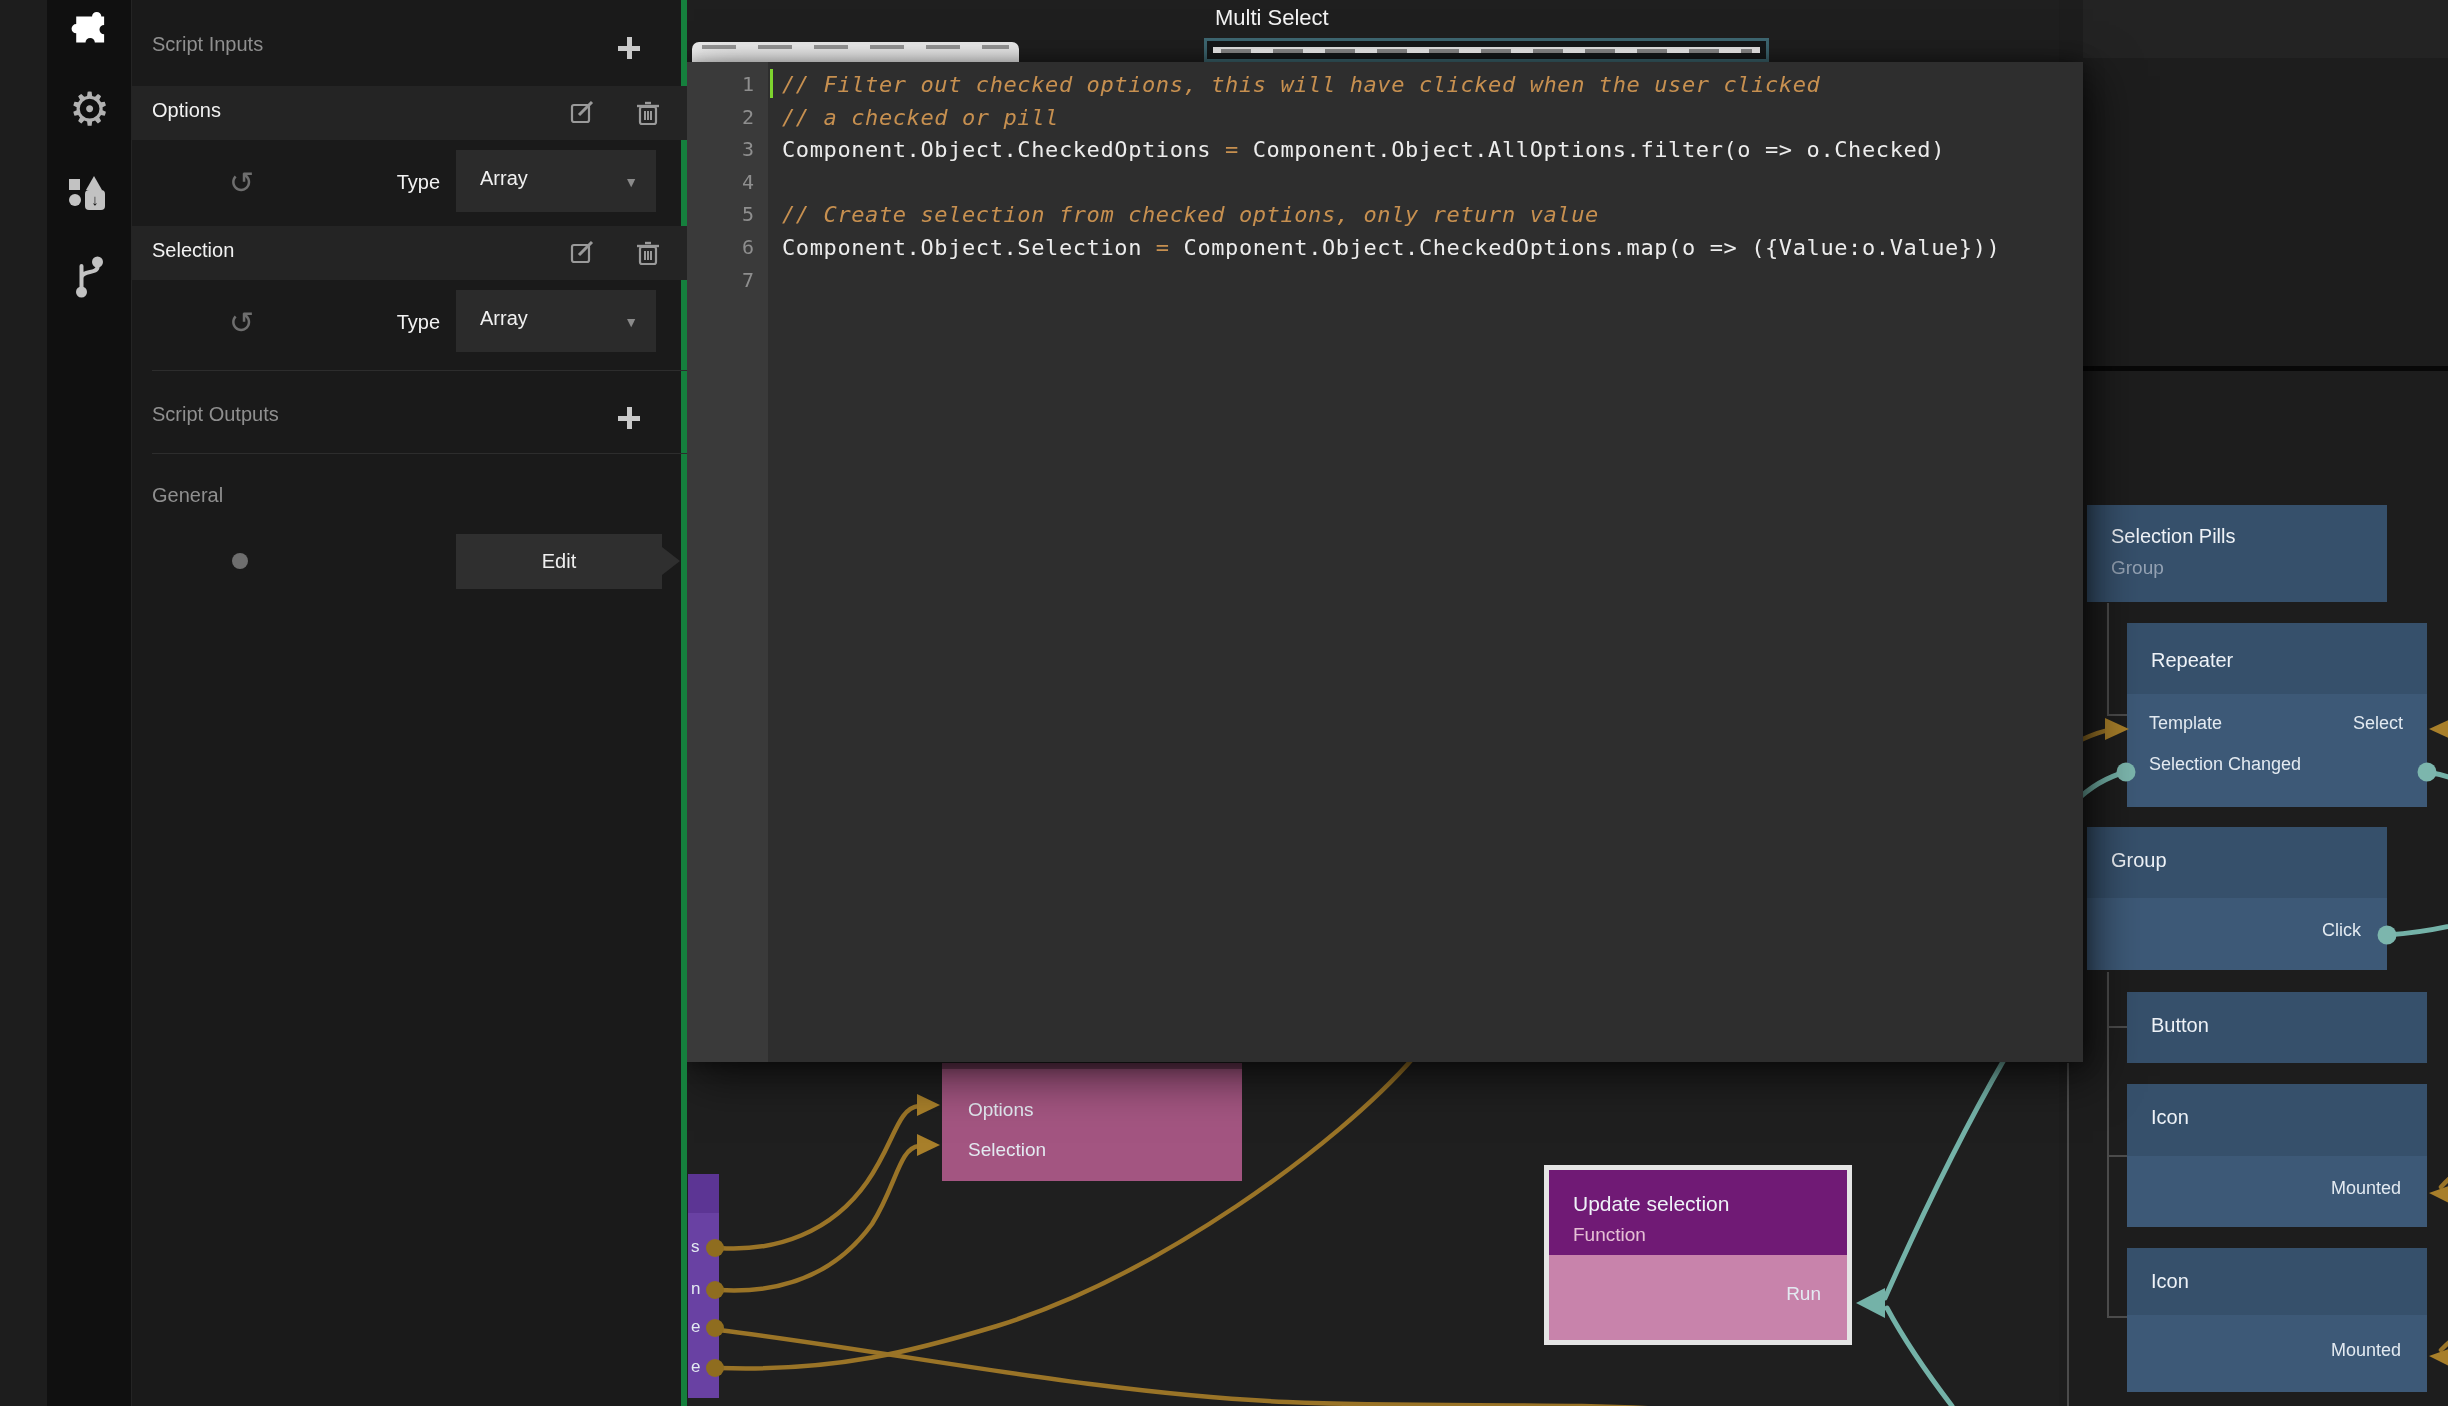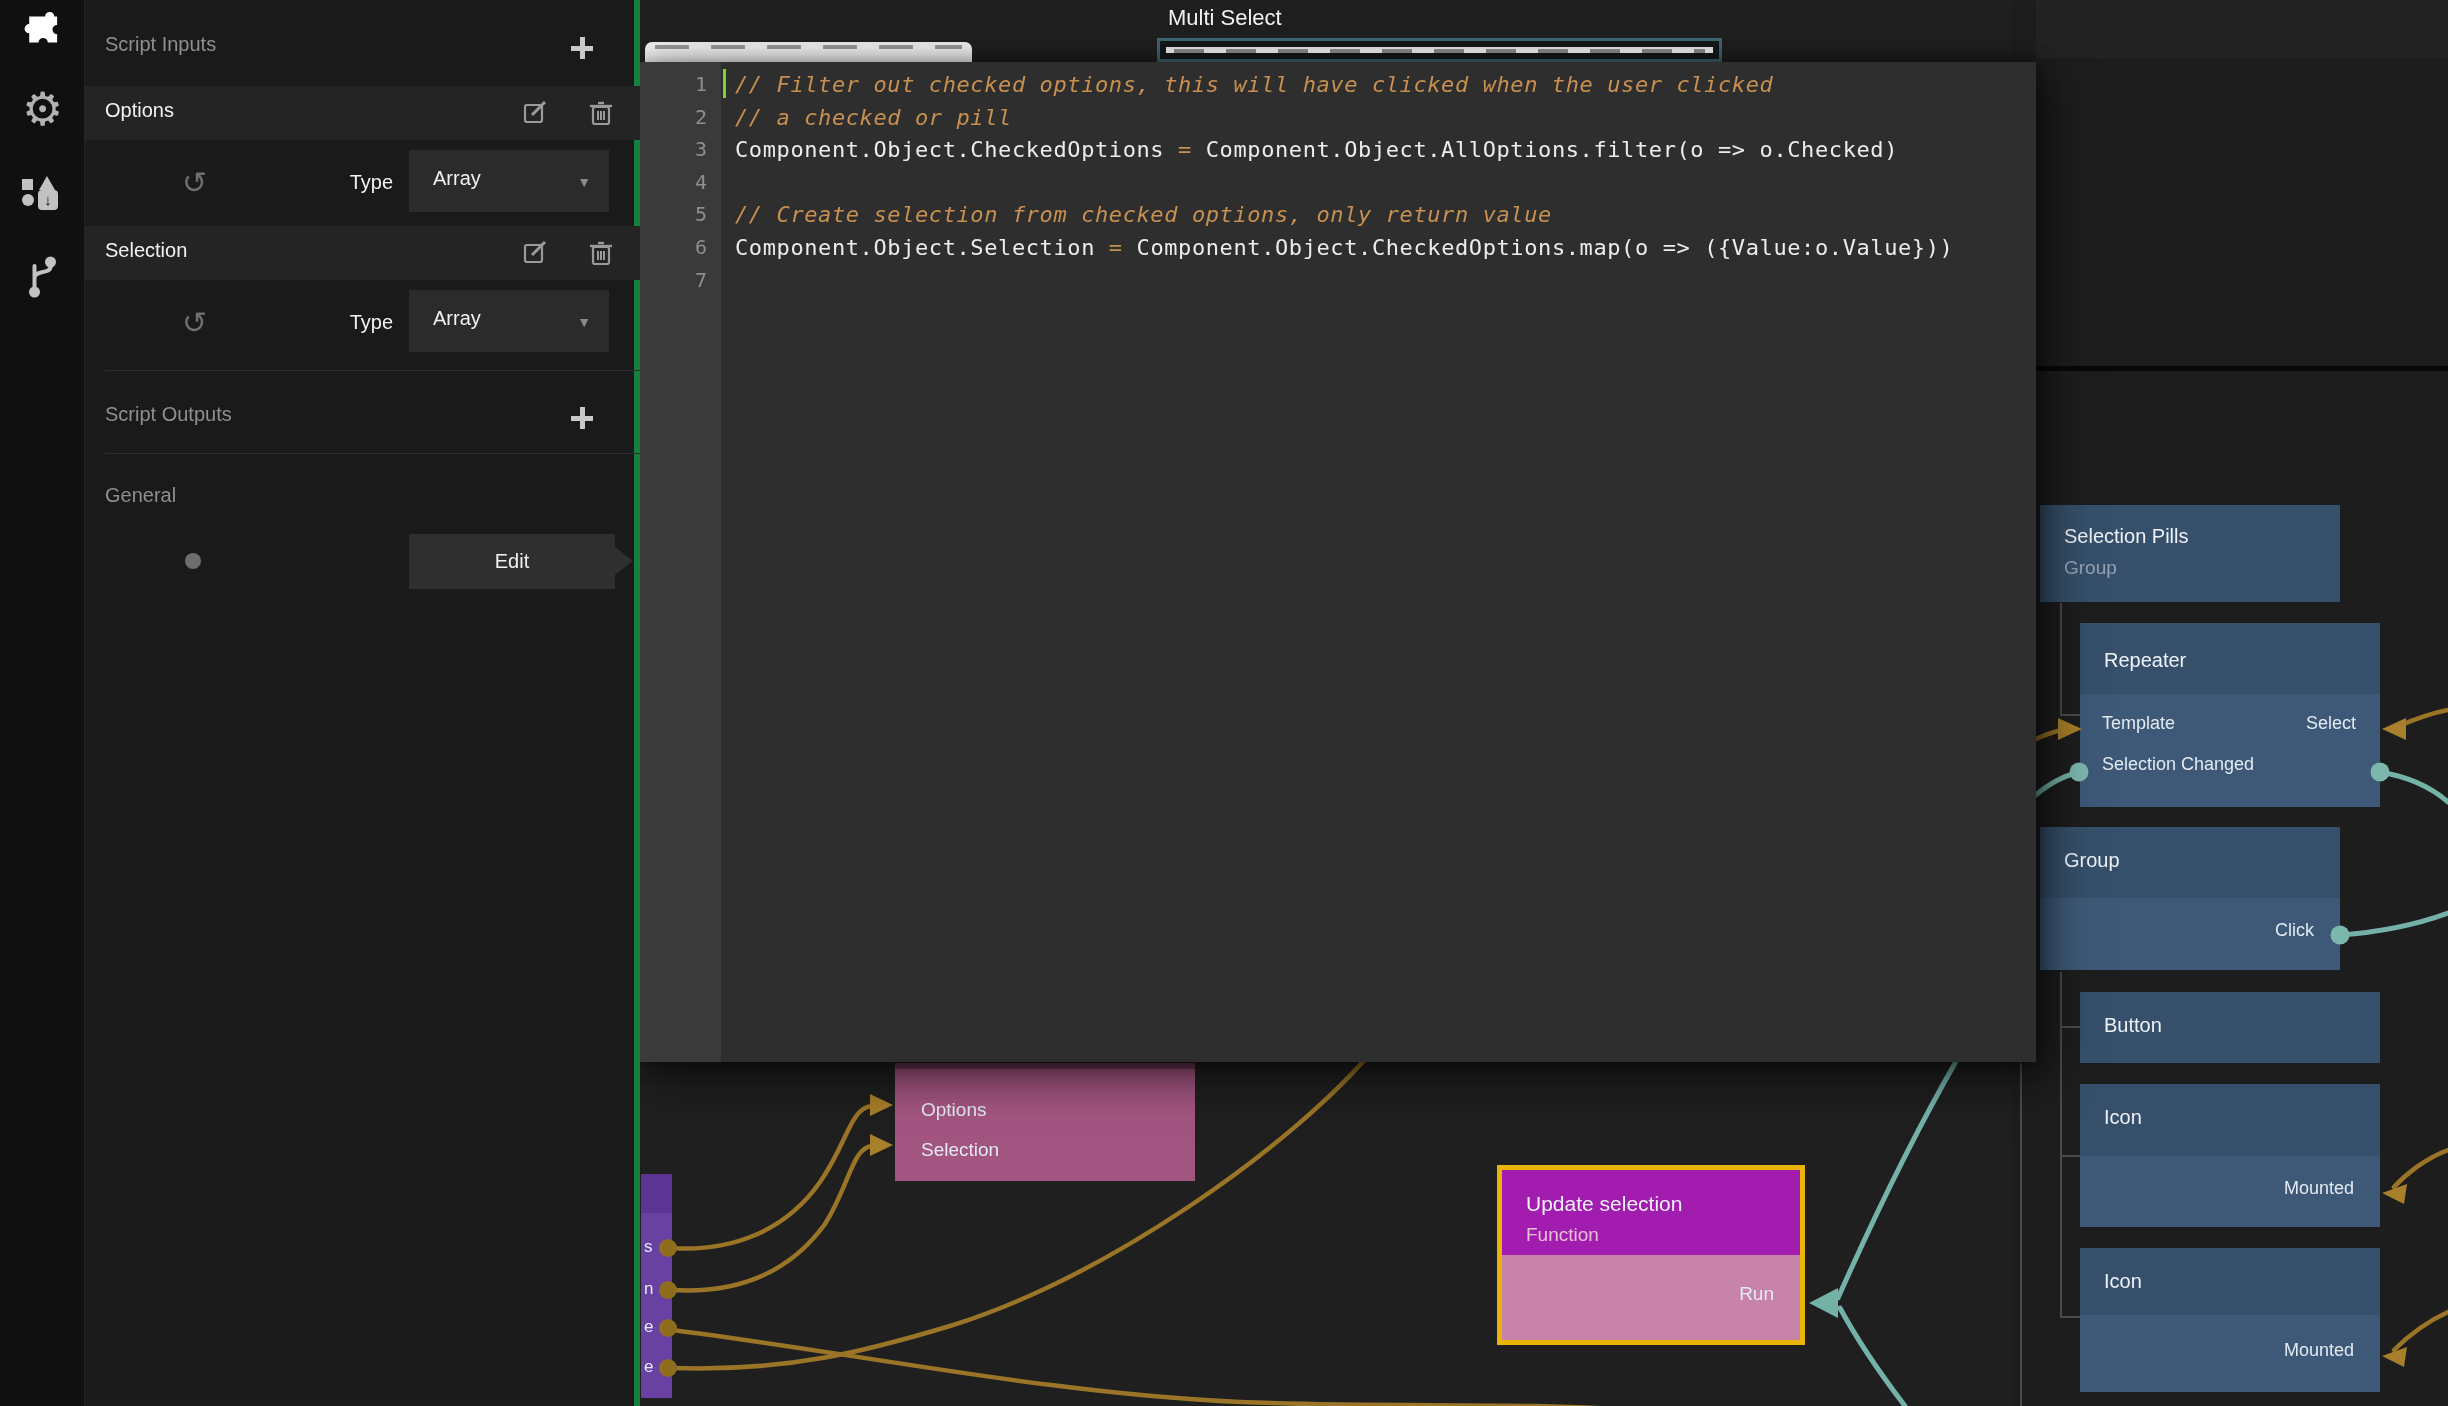--- a/index.html
+++ b/index.html
@@ -1,38 +1,38 @@
 <!DOCTYPE html>
 <html><head>
 <meta charset="utf-8">
 <style>
   * { margin:0; padding:0; box-sizing:border-box; }
   html,body { width:2448px; height:1406px; overflow:hidden; background:#1d1d1d;
               font-family:"Liberation Sans", sans-serif; }
   .abs { position:absolute; }
-  #stage { position:relative; width:2012px; height:1406px; background:#1f1f1f; }
+  #stage { position:relative; width:2012px; height:1406px; background:#1f1f1f;margin-left:47px; }
 
   
   #canvas { position:absolute; inset:0; z-index:1; }
   #wires  { position:absolute; inset:0; z-index:3; pointer-events:none; }
 
   
   .hline { position:absolute; background:#4b4b4b; }
 
   
   .node { position:absolute; color:#e9eef5; }
   .blue  { background:#36506b; }
   .nbody { background:#3d5977; position:absolute; left:0; right:0; bottom:0; }
   .ntitle { position:absolute; left:24px; font-size:20px; color:#eef2f7; }
   .nsub   { position:absolute; left:24px; font-size:19px; color:#94a2b3; }
   .port   { position:absolute; font-size:18px; color:#e3eaf1; white-space:nowrap; }
 
   
   #node-checked-options { background:#a35581; border-top:6px solid #6f3a57; }
-  #node-update { background:#a21caf; border:5px solid #eab308; }
+  #node-update { background:#701a75; border:5px solid #e5e5e5; }
   #node-update .nbody { background:#c883ab; }
   #node-purple-frag { background:#6941a3; }
   #node-purple-frag .phead { position:absolute; top:0; left:0; right:0; height:39px; background:#5c3594; }
 
   
   .white-box { position:absolute; background:linear-gradient(#ededed,#ffffff);
                border-radius:7px 7px 0 0; }
   .white-box::before { content:""; position:absolute; left:10px; right:10px; top:3px; height:4px;
                background:repeating-linear-gradient(90deg,#9a9a9a 0 34px, transparent 34px 56px); }
   #preview-label { position:absolute; color:#f2f2f2; font-size:22px; }

